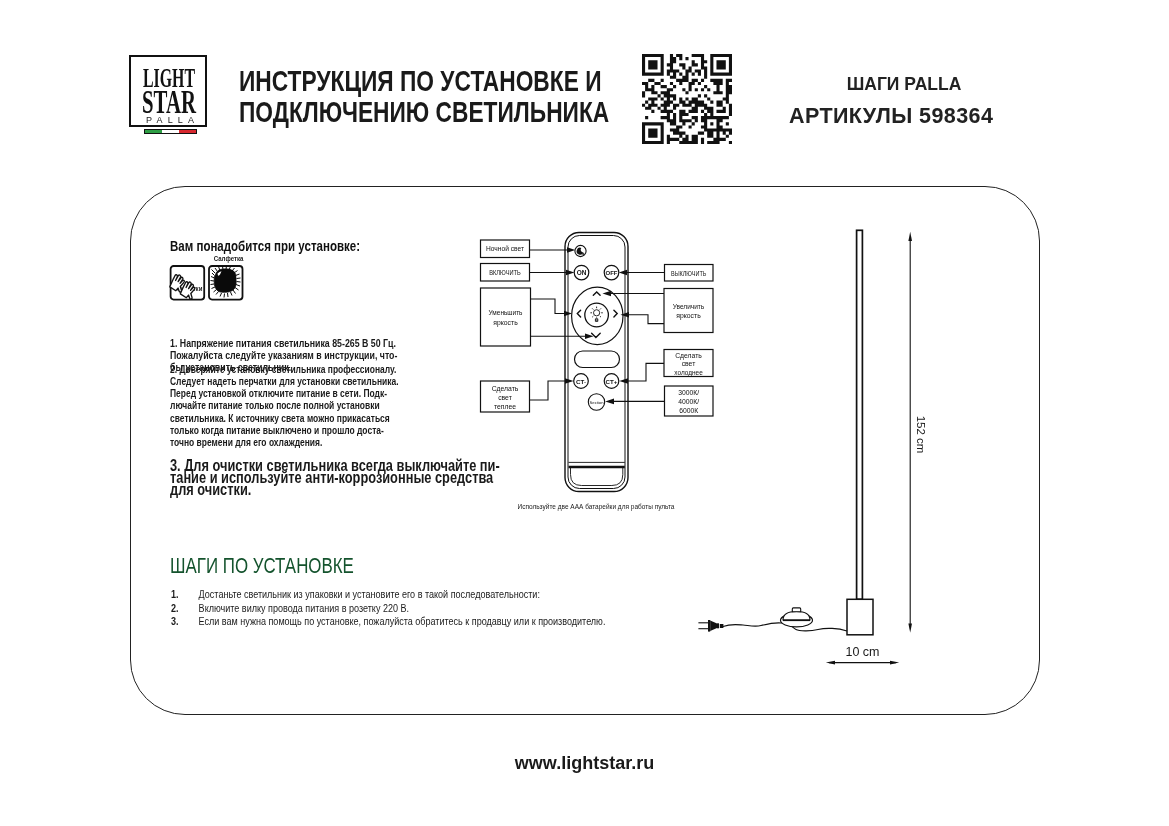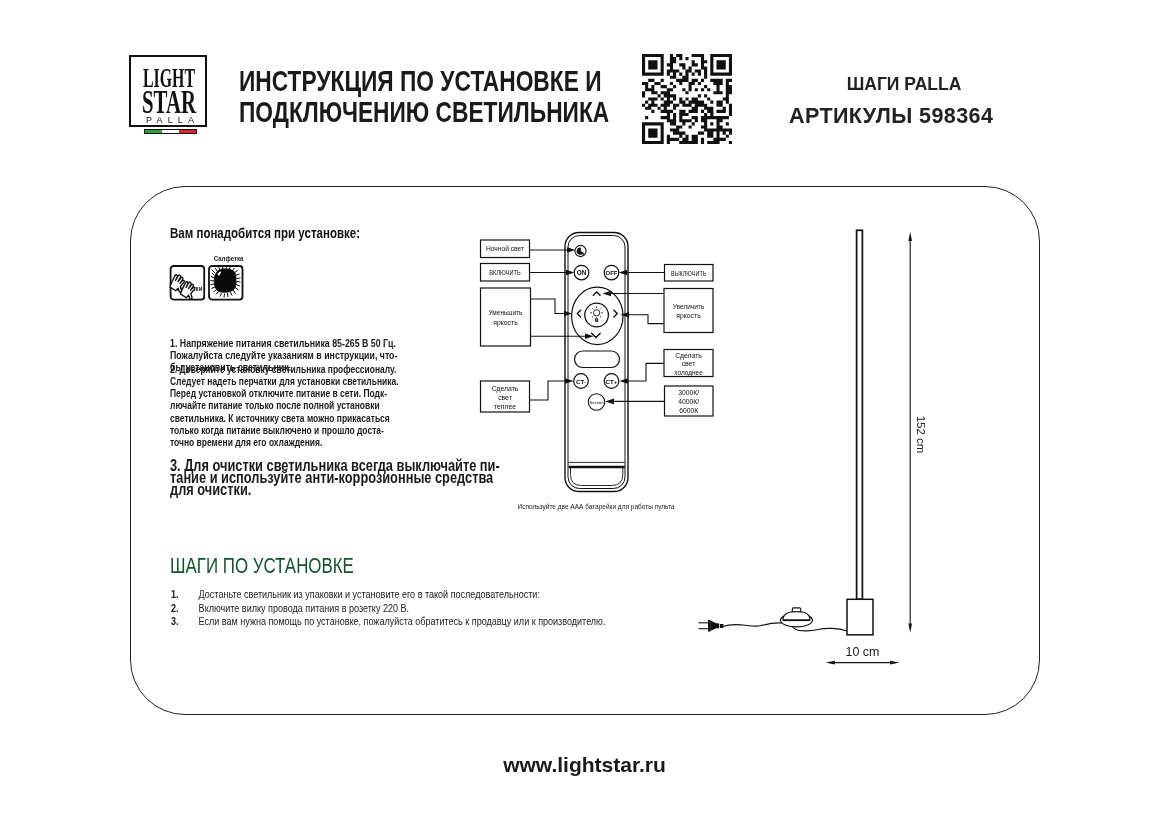--- a/index.html
+++ b/index.html
@@ -29,21 +29,21 @@
 <svg class="abs" style="left:642px;top:54px" width="90" height="90" viewBox="0 0 90 90">
     <path fill="#111" d="M0.0 0.0h21.72v3.1h-21.72zM27.93 0.0h3.1v3.1h-3.1zM34.14 0.0h6.21v3.1h-6.21zM49.66 0.0h12.41v3.1h-12.41zM68.28 0.0h21.72v3.1h-21.72zM0.0 3.1h3.1v3.1h-3.1zM18.62 3.1h3.1v3.1h-3.1zM27.93 3.1h6.21v3.1h-6.21zM37.24 3.1h3.1v3.1h-3.1zM43.45 3.1h3.1v3.1h-3.1zM58.97 3.1h3.1v3.1h-3.1zM68.28 3.1h3.1v3.1h-3.1zM86.9 3.1h3.1v3.1h-3.1zM0.0 6.21h3.1v3.1h-3.1zM6.21 6.21h9.31v3.1h-9.31zM18.62 6.21h3.1v3.1h-3.1zM27.93 6.21h6.21v3.1h-6.21zM49.66 6.21h3.1v3.1h-3.1zM58.97 6.21h6.21v3.1h-6.21zM68.28 6.21h3.1v3.1h-3.1zM74.48 6.21h9.31v3.1h-9.31zM86.9 6.21h3.1v3.1h-3.1zM0.0 9.31h3.1v3.1h-3.1zM6.21 9.31h9.31v3.1h-9.31zM18.62 9.31h3.1v3.1h-3.1zM24.83 9.31h6.21v3.1h-6.21zM37.24 9.31h6.21v3.1h-6.21zM49.66 9.31h6.21v3.1h-6.21zM58.97 9.31h3.1v3.1h-3.1zM68.28 9.31h3.1v3.1h-3.1zM74.48 9.31h9.31v3.1h-9.31zM86.9 9.31h3.1v3.1h-3.1zM0.0 12.41h3.1v3.1h-3.1zM6.21 12.41h9.31v3.1h-9.31zM18.62 12.41h3.1v3.1h-3.1zM27.93 12.41h3.1v3.1h-3.1zM40.34 12.41h3.1v3.1h-3.1zM46.55 12.41h3.1v3.1h-3.1zM58.97 12.41h6.21v3.1h-6.21zM68.28 12.41h3.1v3.1h-3.1zM74.48 12.41h9.31v3.1h-9.31zM86.9 12.41h3.1v3.1h-3.1zM0.0 15.52h3.1v3.1h-3.1zM18.62 15.52h3.1v3.1h-3.1zM24.83 15.52h12.41v3.1h-12.41zM43.45 15.52h6.21v3.1h-6.21zM52.76 15.52h6.21v3.1h-6.21zM62.07 15.52h3.1v3.1h-3.1zM68.28 15.52h3.1v3.1h-3.1zM86.9 15.52h3.1v3.1h-3.1zM0.0 18.62h21.72v3.1h-21.72zM24.83 18.62h3.1v3.1h-3.1zM31.03 18.62h3.1v3.1h-3.1zM37.24 18.62h3.1v3.1h-3.1zM43.45 18.62h3.1v3.1h-3.1zM49.66 18.62h3.1v3.1h-3.1zM55.86 18.62h3.1v3.1h-3.1zM62.07 18.62h3.1v3.1h-3.1zM68.28 18.62h21.72v3.1h-21.72zM27.93 21.72h6.21v3.1h-6.21zM40.34 21.72h6.21v3.1h-6.21zM62.07 21.72h3.1v3.1h-3.1zM6.21 24.83h6.21v3.1h-6.21zM18.62 24.83h3.1v3.1h-3.1zM34.14 24.83h12.41v3.1h-12.41zM49.66 24.83h6.21v3.1h-6.21zM58.97 24.83h3.1v3.1h-3.1zM68.28 24.83h12.41v3.1h-12.41zM83.79 24.83h6.21v3.1h-6.21zM0.0 27.93h6.21v3.1h-6.21zM12.41 27.93h6.21v3.1h-6.21zM27.93 27.93h3.1v3.1h-3.1zM37.24 27.93h3.1v3.1h-3.1zM46.55 27.93h6.21v3.1h-6.21zM55.86 27.93h3.1v3.1h-3.1zM71.38 27.93h9.31v3.1h-9.31zM83.79 27.93h3.1v3.1h-3.1zM3.1 31.03h3.1v3.1h-3.1zM9.31 31.03h3.1v3.1h-3.1zM18.62 31.03h6.21v3.1h-6.21zM31.03 31.03h3.1v3.1h-3.1zM46.55 31.03h3.1v3.1h-3.1zM62.07 31.03h3.1v3.1h-3.1zM74.48 31.03h3.1v3.1h-3.1zM83.79 31.03h6.21v3.1h-6.21zM3.1 34.14h9.31v3.1h-9.31zM24.83 34.14h6.21v3.1h-6.21zM40.34 34.14h3.1v3.1h-3.1zM46.55 34.14h3.1v3.1h-3.1zM52.76 34.14h3.1v3.1h-3.1zM58.97 34.14h3.1v3.1h-3.1zM65.17 34.14h3.1v3.1h-3.1zM74.48 34.14h3.1v3.1h-3.1zM83.79 34.14h6.21v3.1h-6.21zM0.0 37.24h3.1v3.1h-3.1zM9.31 37.24h6.21v3.1h-6.21zM18.62 37.24h9.31v3.1h-9.31zM43.45 37.24h3.1v3.1h-3.1zM71.38 37.24h9.31v3.1h-9.31zM83.79 37.24h6.21v3.1h-6.21zM0.0 40.34h3.1v3.1h-3.1zM15.52 40.34h3.1v3.1h-3.1zM21.72 40.34h12.41v3.1h-12.41zM55.86 40.34h3.1v3.1h-3.1zM62.07 40.34h3.1v3.1h-3.1zM83.79 40.34h3.1v3.1h-3.1zM6.21 43.45h9.31v3.1h-9.31zM18.62 43.45h3.1v3.1h-3.1zM24.83 43.45h3.1v3.1h-3.1zM31.03 43.45h3.1v3.1h-3.1zM37.24 43.45h3.1v3.1h-3.1zM43.45 43.45h3.1v3.1h-3.1zM49.66 43.45h6.21v3.1h-6.21zM65.17 43.45h3.1v3.1h-3.1zM80.69 43.45h6.21v3.1h-6.21zM3.1 46.55h3.1v3.1h-3.1zM9.31 46.55h3.1v3.1h-3.1zM21.72 46.55h9.31v3.1h-9.31zM37.24 46.55h6.21v3.1h-6.21zM46.55 46.55h15.52v3.1h-15.52zM68.28 46.55h3.1v3.1h-3.1zM74.48 46.55h6.21v3.1h-6.21zM83.79 46.55h3.1v3.1h-3.1zM0.0 49.66h3.1v3.1h-3.1zM6.21 49.66h9.31v3.1h-9.31zM18.62 49.66h9.31v3.1h-9.31zM31.03 49.66h6.21v3.1h-6.21zM40.34 49.66h9.31v3.1h-9.31zM52.76 49.66h12.41v3.1h-12.41zM74.48 49.66h6.21v3.1h-6.21zM86.9 49.66h3.1v3.1h-3.1zM3.1 52.76h6.21v3.1h-6.21zM15.52 52.76h3.1v3.1h-3.1zM21.72 52.76h3.1v3.1h-3.1zM31.03 52.76h3.1v3.1h-3.1zM49.66 52.76h6.21v3.1h-6.21zM62.07 52.76h9.31v3.1h-9.31zM80.69 52.76h3.1v3.1h-3.1zM86.9 52.76h3.1v3.1h-3.1zM9.31 55.86h3.1v3.1h-3.1zM18.62 55.86h12.41v3.1h-12.41zM37.24 55.86h6.21v3.1h-6.21zM46.55 55.86h9.31v3.1h-9.31zM58.97 55.86h3.1v3.1h-3.1zM65.17 55.86h6.21v3.1h-6.21zM74.48 55.86h9.31v3.1h-9.31zM86.9 55.86h3.1v3.1h-3.1zM24.83 58.97h3.1v3.1h-3.1zM31.03 58.97h3.1v3.1h-3.1zM37.24 58.97h9.31v3.1h-9.31zM62.07 58.97h3.1v3.1h-3.1zM68.28 58.97h3.1v3.1h-3.1zM86.9 58.97h3.1v3.1h-3.1zM3.1 62.07h3.1v3.1h-3.1zM18.62 62.07h9.31v3.1h-9.31zM31.03 62.07h3.1v3.1h-3.1zM37.24 62.07h3.1v3.1h-3.1zM49.66 62.07h6.21v3.1h-6.21zM58.97 62.07h27.93v3.1h-27.93zM24.83 65.17h9.31v3.1h-9.31zM37.24 65.17h12.41v3.1h-12.41zM52.76 65.17h3.1v3.1h-3.1zM58.97 65.17h6.21v3.1h-6.21zM74.48 65.17h6.21v3.1h-6.21zM0.0 68.28h21.72v3.1h-21.72zM27.93 68.28h6.21v3.1h-6.21zM40.34 68.28h3.1v3.1h-3.1zM49.66 68.28h3.1v3.1h-3.1zM62.07 68.28h3.1v3.1h-3.1zM68.28 68.28h3.1v3.1h-3.1zM74.48 68.28h3.1v3.1h-3.1zM83.79 68.28h3.1v3.1h-3.1zM0.0 71.38h3.1v3.1h-3.1zM18.62 71.38h3.1v3.1h-3.1zM34.14 71.38h6.21v3.1h-6.21zM46.55 71.38h3.1v3.1h-3.1zM58.97 71.38h6.21v3.1h-6.21zM74.48 71.38h6.21v3.1h-6.21zM0.0 74.48h3.1v3.1h-3.1zM6.21 74.48h9.31v3.1h-9.31zM18.62 74.48h3.1v3.1h-3.1zM27.93 74.48h9.31v3.1h-9.31zM62.07 74.48h27.93v3.1h-27.93zM0.0 77.59h3.1v3.1h-3.1zM6.21 77.59h9.31v3.1h-9.31zM18.62 77.59h3.1v3.1h-3.1zM31.03 77.59h12.41v3.1h-12.41zM55.86 77.59h6.21v3.1h-6.21zM65.17 77.59h6.21v3.1h-6.21zM74.48 77.59h3.1v3.1h-3.1zM80.69 77.59h3.1v3.1h-3.1zM86.9 77.59h3.1v3.1h-3.1zM0.0 80.69h3.1v3.1h-3.1zM6.21 80.69h9.31v3.1h-9.31zM18.62 80.69h3.1v3.1h-3.1zM24.83 80.69h3.1v3.1h-3.1zM37.24 80.69h3.1v3.1h-3.1zM43.45 80.69h3.1v3.1h-3.1zM49.66 80.69h6.21v3.1h-6.21zM65.17 80.69h6.21v3.1h-6.21zM74.48 80.69h3.1v3.1h-3.1zM83.79 80.69h3.1v3.1h-3.1zM0.0 83.79h3.1v3.1h-3.1zM18.62 83.79h3.1v3.1h-3.1zM24.83 83.79h12.41v3.1h-12.41zM40.34 83.79h6.21v3.1h-6.21zM49.66 83.79h6.21v3.1h-6.21zM58.97 83.79h3.1v3.1h-3.1zM71.38 83.79h12.41v3.1h-12.41zM0.0 86.9h21.72v3.1h-21.72zM24.83 86.9h3.1v3.1h-3.1zM37.24 86.9h18.62v3.1h-18.62zM58.97 86.9h3.1v3.1h-3.1zM65.17 86.9h12.41v3.1h-12.41zM86.9 86.9h3.1v3.1h-3.1z"></path>
   </svg>
 
 <div class="abs" style="left:843px;top:74.7px;width:122px;text-align:center;font-weight:bold;font-size:17.5px;line-height:18px;color:#222;"><span class="cond" style="transform:scaleX(1);transform-origin:50% 0;">ШАГИ PALLA</span></div>
 
 <div class="abs" style="left:789px;top:105.5px;width:204px;text-align:center;font-weight:bold;font-size:21.5px;line-height:21.5px;letter-spacing:0.4px;color:#222;"><span class="cond" style="transform:scaleX(1);transform-origin:50% 0;">АРТИКУЛЫ 598364</span></div>
 
 <div class="abs" style="left:130px;top:186px;width:909.5px;height:529px;border:1.4px solid #222;border-radius:55px;box-sizing:border-box;"></div>
 
-<div class="abs" style="left:170px;top:226px;font-weight:bold;font-size:14.5px;line-height:15px;color:#111;"><span class="cond" style="transform:scaleX(0.794);">Вам понадобится при установке:</span></div>
+<div class="abs" style="left:170px;top:239px;font-weight:bold;font-size:14.5px;line-height:15px;color:#111;"><span class="cond" style="transform:scaleX(0.794);">Вам понадобится при установке:</span></div>
 
 <div class="abs" style="left:170px;top:255px;width:36px;text-align:center;font-weight:bold;font-size:8px;line-height:8px;margin-top:30px;"><span class="cond" style="transform:scaleX(0.76);transform-origin:50% 0;">Перчатки</span></div>
 
 <div class="abs" style="left:209px;top:255px;width:34px;text-align:center;font-weight:bold;font-size:8px;line-height:8px;"><span class="cond" style="transform:scaleX(0.76);transform-origin:50% 0;">Салфетка</span></div>
 
 <svg class="abs" style="left:168px;top:264px" width="78" height="40" viewBox="0 0 78 40">
   <rect x="2.6" y="2" width="33.6" height="33.6" rx="3" fill="none" stroke="#111" stroke-width="1.8"></rect>
 
   <g fill="#fff" stroke="#111" stroke-width="1.2" stroke-linejoin="round" stroke-linecap="round">
     <g transform="translate(9,9.5) rotate(30) scale(1.12)">
@@ -80,21 +80,21 @@
 <div class="abs" style="left:170px;top:459.9px;font-weight:bold;font-size:16px;line-height:12.2px;color:#1a1a1a;"><span class="cond" style="transform:scaleX(0.8);">3. Для очистки светильника всегда выключайте пи-
 тание и используйте анти-коррозионные средства
 для очистки.</span></div>
 
 <div class="abs" style="left:170px;top:554.2px;font-size:22px;line-height:23px;color:#14532d;"><span class="cond" style="transform:scaleX(0.768);">ШАГИ ПО УСТАНОВКЕ</span></div>
 
 <div class="abs" style="left:171px;top:588.3px;font-size:10.5px;line-height:13.2px;color:#1a1a1a;"><span class="cond" style="transform:scaleX(0.86);"><b>1.</b>        Достаньте светильник из упаковки и установите его в такой последовательности:
 <b>2.</b>        Включите вилку провода питания в розетку 220 В.
 <b>3.</b>        Если вам нужна помощь по установке, пожалуйста обратитесь к продавцу или к производителю.</span></div>
 
-<div class="abs" style="left:0px;top:753px;width:1169px;text-align:center;font-weight:bold;font-size:21px;color:#1a1a1a;">www.lightstar.ru</div>
+<div class="abs" style="left:0px;top:753px;width:1169px;text-align:center;font-weight:bold;font-size:18px;color:#1a1a1a;">www.lightstar.ru</div>
 <svg class="abs" style="left:440px;top:225px" width="500" height="450" viewBox="440 225 500 450" font-family="Liberation Sans,sans-serif">
 <defs></defs>
 
 <g fill="none" stroke="#111">
   <rect x="565" y="232.5" width="63" height="259" rx="14" stroke-width="1.4"></rect>
   <rect x="568" y="235.5" width="57" height="253" rx="11.5" stroke-width="1"></rect>
 </g>
 
 <line x1="568.5" y1="462.4" x2="624.8" y2="462.4" stroke="#111" stroke-width="0.9"></line>
 <line x1="568.5" y1="467" x2="624.8" y2="467" stroke="#111" stroke-width="2.4"></line>

